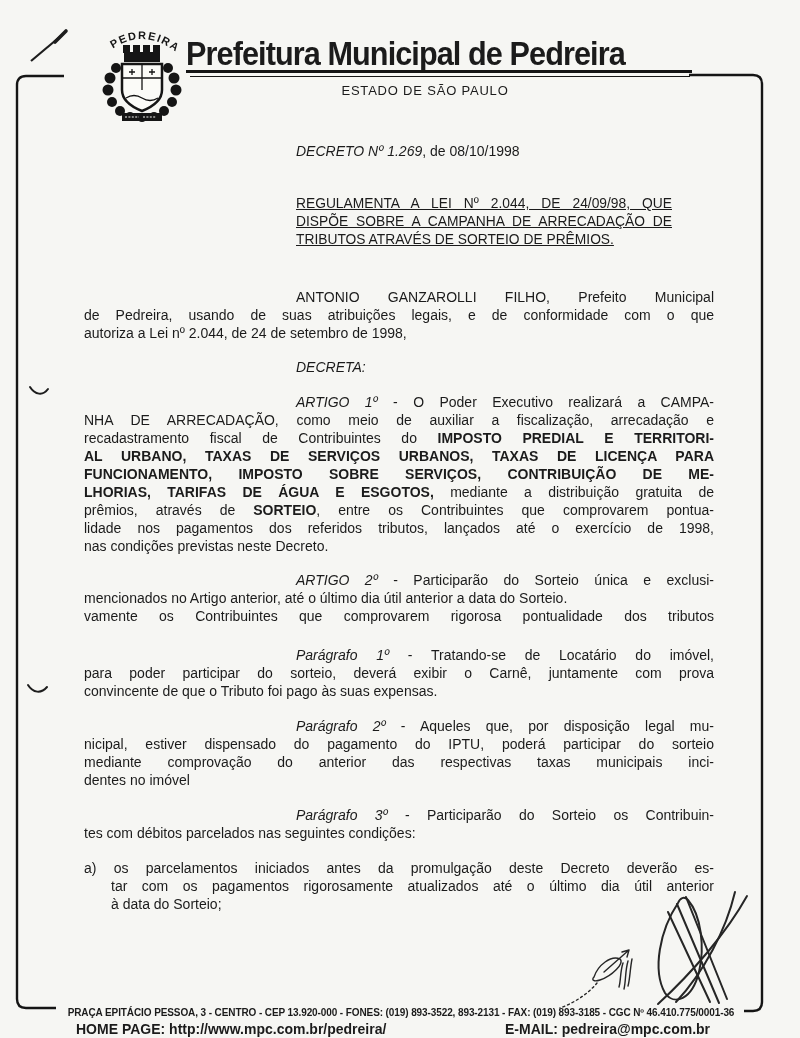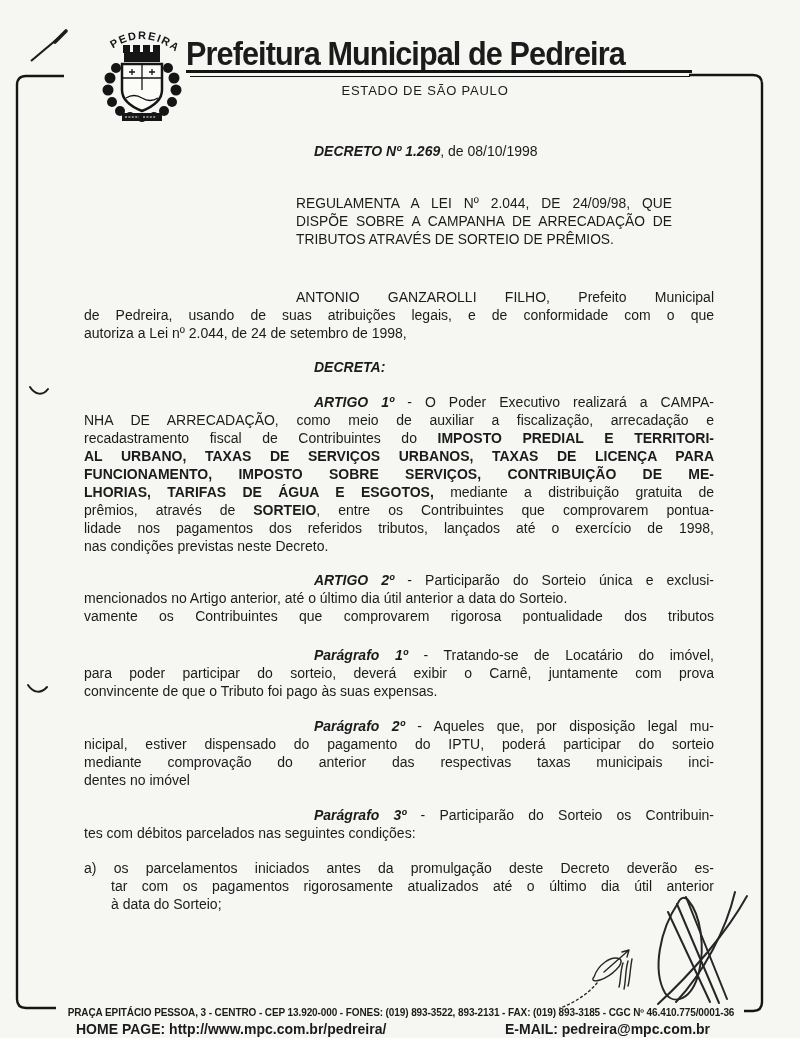--- a/index.html
+++ b/index.html
@@ -21,23 +21,23 @@
     position:absolute; left:330px; top:83px; width:190px; text-align:center;
     font-size:13px; letter-spacing:.8px;
   }
   
   .doc { position:absolute; left:84px; top:142px; width:630px; font-size:14px; line-height:18px; }
   .para { margin:0; }
   .line { text-align:justify; }
   .line.just { text-align-last:justify; }
   .s-n  { font-weight:400; }
   .s-b  { font-weight:700; }
-  .s-bi { font-weight:700; font-style:italic;margin-left:18px; }
+  .s-bi { font-weight:400; font-style:italic; }
   [data-para="heading"]    { margin-top:0; }
-  [data-para="summary"]    { margin-top:35px; padding-left:212px; padding-right:42px; font-size:13.8px; }
+  [data-para="summary"]    { margin-top:35px; padding-left:212px; padding-right:42px; font-size:13.8px;text-decoration:underline; }
   [data-para="preamble"]   { margin-top:39px; }
   [data-para="decreta"]    { margin-top:16px; }
   [data-para="artigo1"]    { margin-top:17px; }
   [data-para="artigo2"]    { margin-top:16px; }
   [data-para="paragrafo1"] { margin-top:21px; }
   [data-para="paragrafo2"] { margin-top:17px; }
   [data-para="paragrafo3"] { margin-top:17px; }
   [data-para="item-a"]     { margin-top:17px; }
   
   .footer-line1 {

